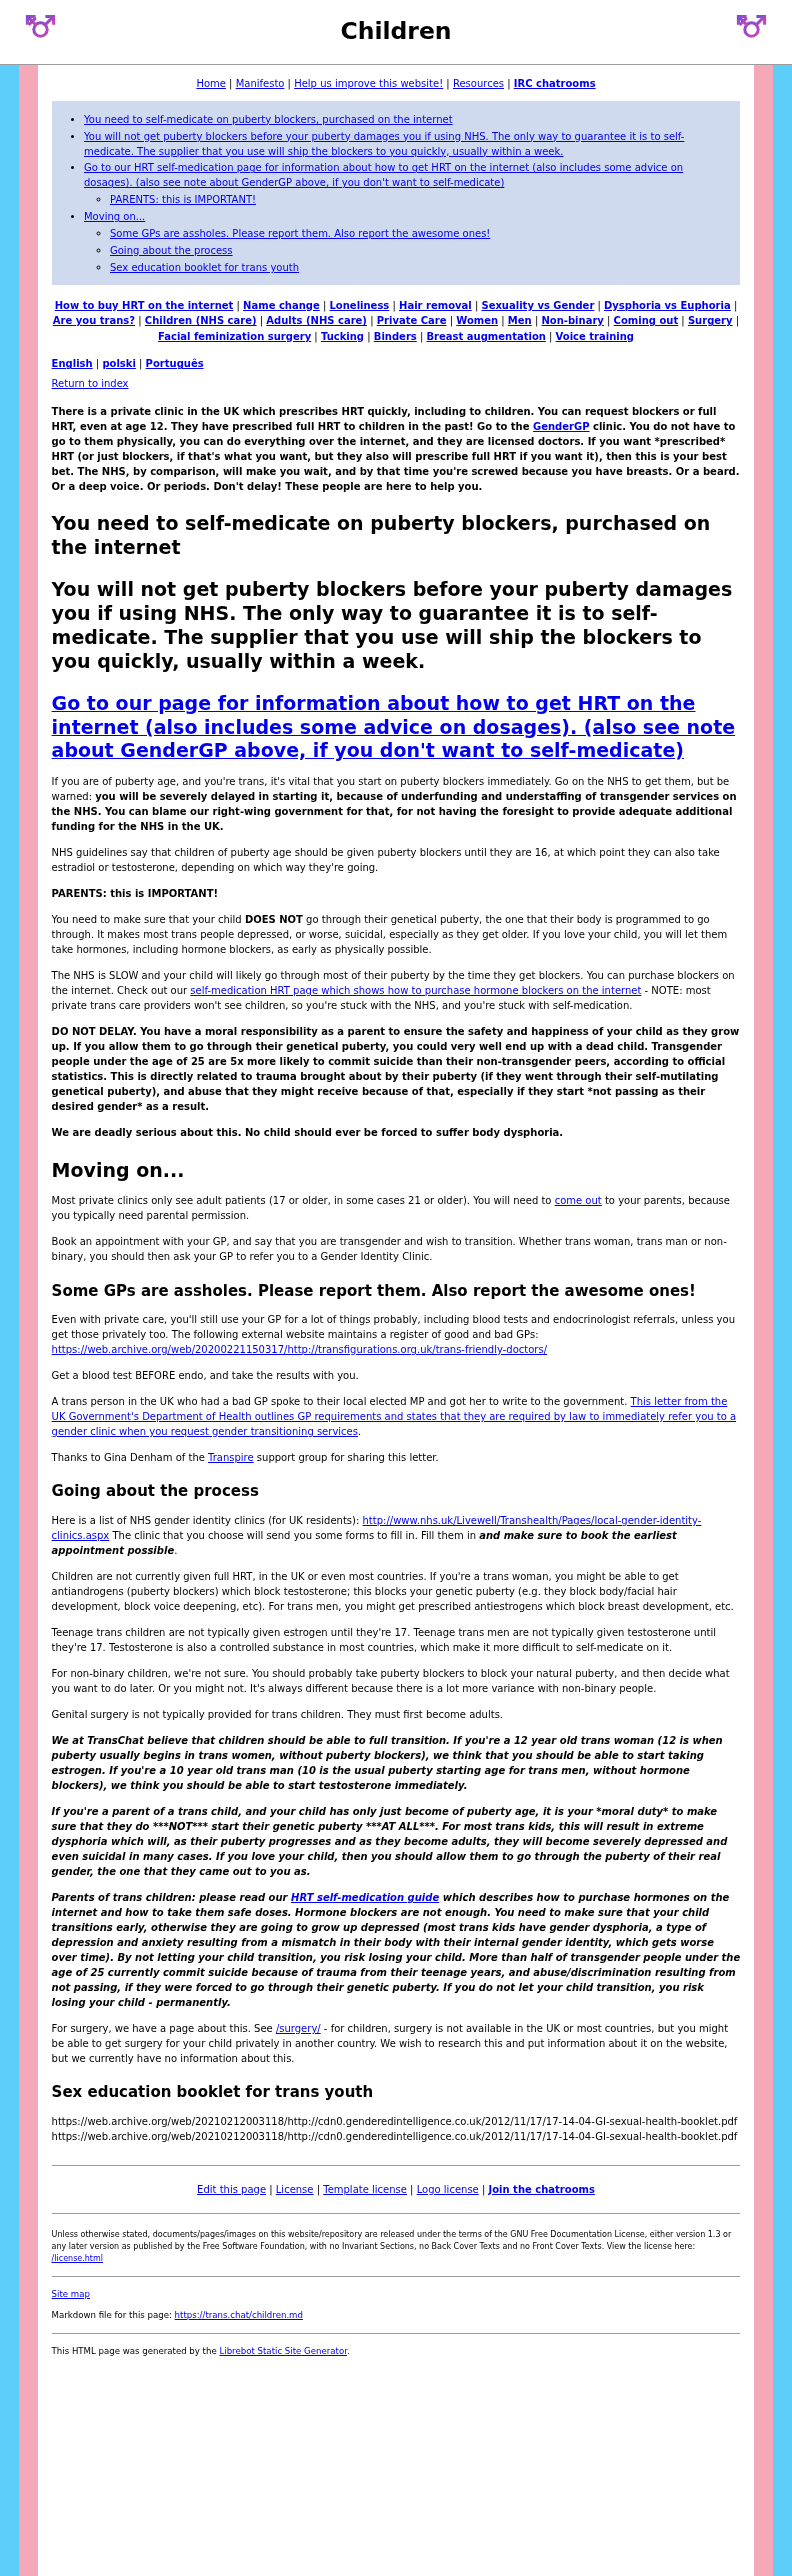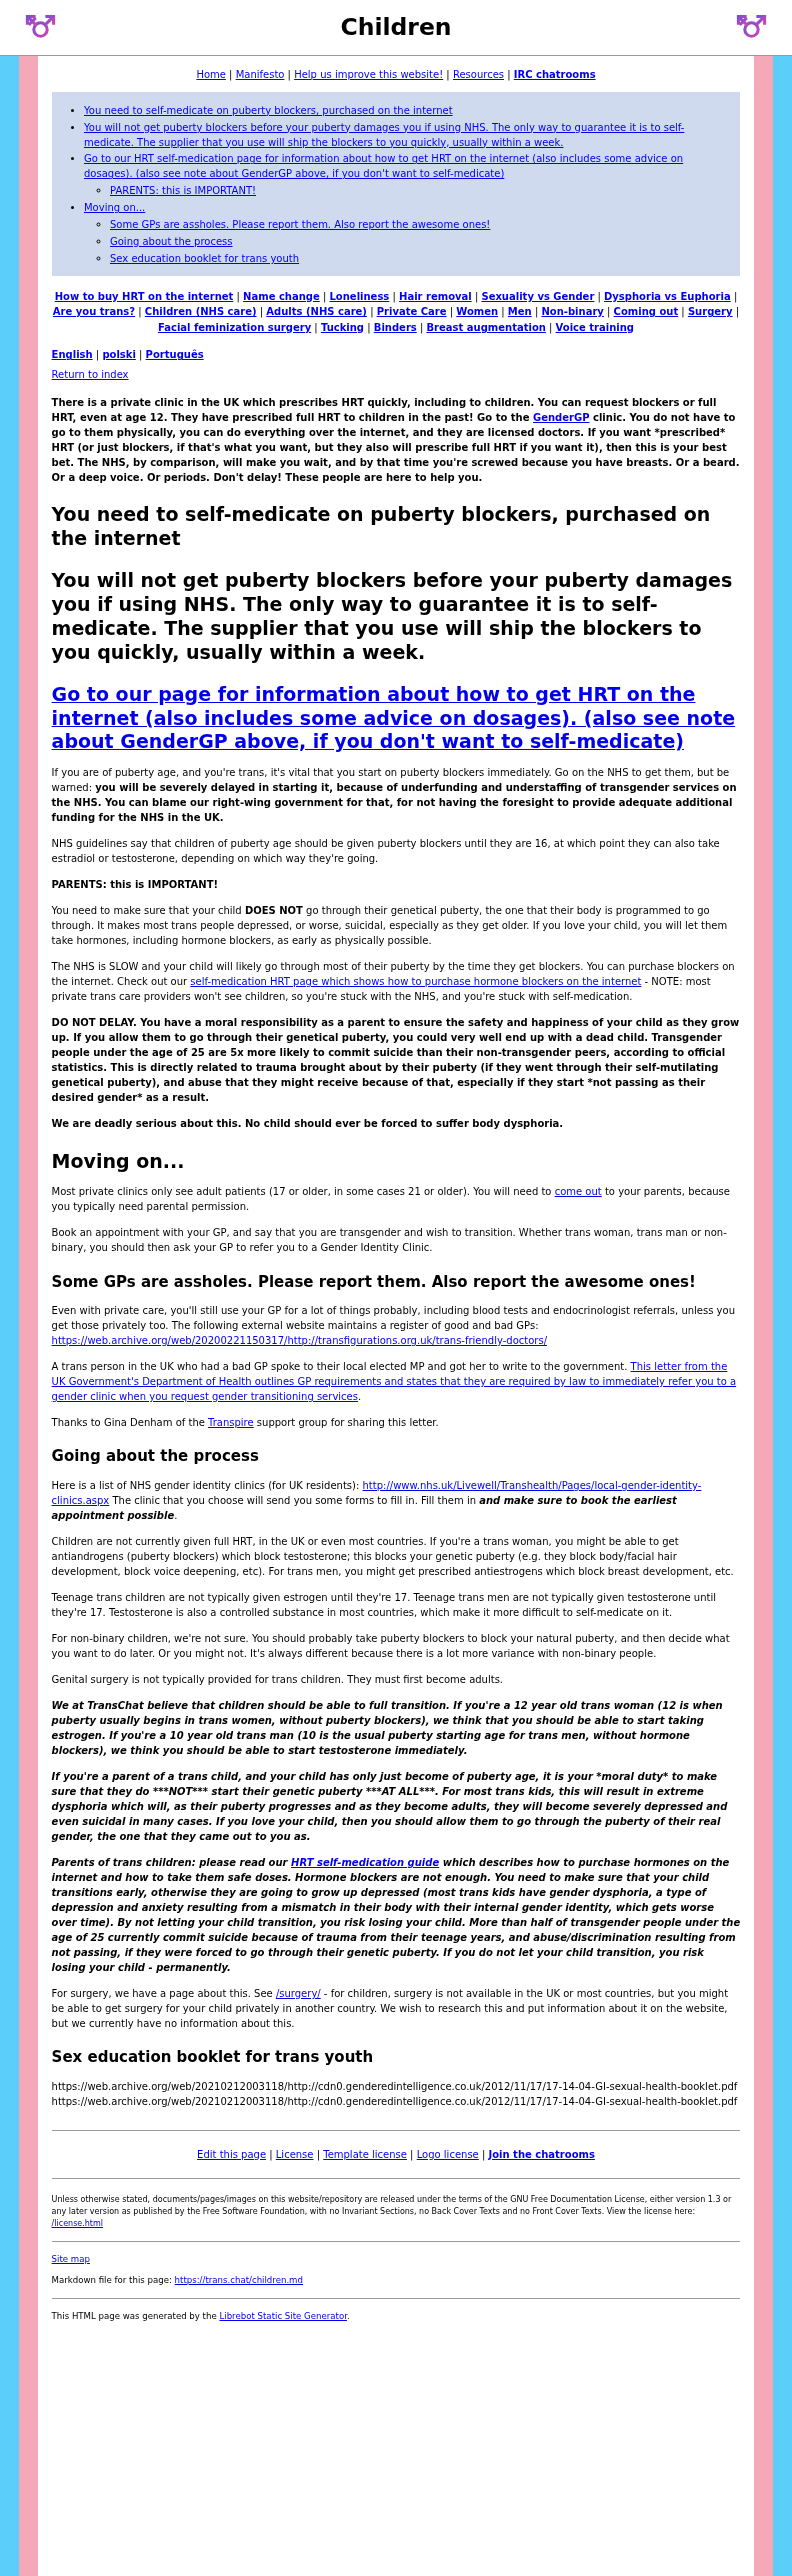--- a/index.html
+++ b/index.html
@@ -4,21 +4,21 @@
 <style>
   *{box-sizing:border-box}
   html,body{margin:0;padding:0}
   body{font-family:"DejaVu Sans","Liberation Sans",sans-serif;font-size:10px;line-height:1.5;color:#000;background:#fff}
   .lnk{color:var(--link,#0000EE);text-decoration:underline;cursor:pointer}
   .lnk.b{font-weight:700}
   .lnk.bi{font-weight:700;font-style:italic}
   .st-b{font-weight:700}
   .st-i{}
   .st-bi{font-weight:700;font-style:italic}
-  .site-header{position:relative;height:56px;background:#fff;border-bottom:0.6px solid #9a9a9a;display:flex;align-items:center;justify-content:center}
+  .site-header{position:relative;height:65px;background:#fff;border-bottom:0.6px solid #9a9a9a;display:flex;align-items:center;justify-content:center}
   .site-title{margin:0;font-size:23.5px;font-weight:700}
   .sym{position:absolute;top:6.8px;width:39px;height:39px;background:#fff}
   .sym.left{left:21px}
   .sym.right{right:21px}
   .stripes{min-height:2522px;background:linear-gradient(to right,
     var(--flag-blue,#5BCEFA) 0,var(--flag-blue,#5BCEFA) 19px,
     var(--flag-pink,#F5A9B8) 19px,var(--flag-pink,#F5A9B8) 38px,
     #fff 38px,#fff calc(100% - 38px),
     var(--flag-pink,#F5A9B8) calc(100% - 38px),var(--flag-pink,#F5A9B8) calc(100% - 19px),
     var(--flag-blue,#5BCEFA) calc(100% - 19px),var(--flag-blue,#5BCEFA) 100%)}
@@ -127,20 +127,21 @@
           <p><span class="st-b">PARENTS: this is IMPORTANT!</span></p>
           <p>You need to make sure that your child <span class="st-b">DOES NOT</span> go through their genetical puberty, the one that their body is programmed to go through. It makes most trans people depressed, or worse, suicidal, especially as they get older. If you love your child, you will let them take hormones, including hormone blockers, as early as physically possible.</p>
           <p>The NHS is <span class="st-i">SLOW</span> and your child will likely go through most of their puberty by the time they get blockers. You can purchase blockers on the internet. Check out our <a href="#" class="lnk">self-medication HRT page which shows how to purchase hormone blockers on the internet</a> - NOTE: most private trans care providers won't see children, so you're stuck with the NHS, and you're stuck with self-medication.</p>
           <p><span class="st-b">DO NOT DELAY. You have a moral responsibility as a parent to ensure the safety and happiness of your child as they grow up. If you allow them to go through their genetical puberty, you could very well end up with a dead child. Transgender people under the age of 25 are 5x more likely to commit suicide than their non-transgender peers, according to official statistics. This is directly related to trauma brought about by their puberty (if they went through their self-mutilating genetical puberty), and abuse that they might receive because of that, especially if they start *not passing as their desired gender* as a result.</span></p>
           <p><span class="st-b">We are deadly serious about this. No child should ever be forced to suffer body dysphoria.</span></p>
           <h1>Moving on...</h1>
           <p>Most private clinics only see adult patients (17 or older, in some cases 21 or older). You will need to <a href="#" class="lnk">come out</a> to your parents, because you typically need parental permission.</p>
           <p>Book an appointment with your GP, and say that you are transgender and wish to transition. Whether trans woman, trans man or non-binary, you should then ask your GP to refer you to a Gender Identity Clinic.</p>
           <h2>Some GPs are assholes. Please report them. Also report the awesome ones!</h2>
           <p>Even with private care, you'll still use your GP for a lot of things probably, including blood tests and endocrinologist referrals, unless you get those privately too. The following external website maintains a register of good and bad GPs: <a href="#" class="lnk">https://web.archive.org/web/20200221150317/http://transfigurations.org.uk/trans-friendly-doctors/</a></p>
+          <p>Get a blood test BEFORE endo, and take the results with you.</p>
           <p>A trans person in the UK who had a bad GP spoke to their local elected MP and got her to write to the government. <a href="#" class="lnk">This letter from the UK Government's Department of Health outlines GP requirements and states that they are required by law to immediately refer you to a gender clinic when you request gender transitioning services</a>.</p>
           <p>Thanks to Gina Denham of the <a href="#" class="lnk">Transpire</a> support group for sharing this letter.</p>
           <h2>Going about the process</h2>
           <p>Here is a list of NHS gender identity clinics (for UK residents): <a href="#" class="lnk">http://www.nhs.uk/Livewell/Transhealth/Pages/local-gender-identity-clinics.aspx</a> The clinic that you choose will send you some forms to fill in. Fill them in <span class="st-bi">and make sure to book the earliest appointment possible</span>.</p>
           <p>Children are not currently given full HRT, in the UK or even most countries. If you're a trans woman, you might be able to get antiandrogens (puberty blockers) which block testosterone; this blocks your genetic puberty (e.g. they block body/facial hair development, block voice deepening, etc). For trans men, you might get prescribed antiestrogens which block breast development, etc.</p>
           <p>Teenage trans children are not typically given estrogen until they're 17. Teenage trans men are not typically given testosterone until they're 17. Testosterone is also a controlled substance in most countries, which make it more difficult to self-medicate on it.</p>
           <p>For non-binary children, we're not sure. You should probably take puberty blockers to block your natural puberty, and then decide what you want to do later. Or you might not. It's always different because there is a lot more variance with non-binary people.</p>
           <p>Genital surgery is not typically provided for trans children. They must first become adults.</p>
           <p><span class="st-bi">We at TransChat believe that children should be able to full transition. If you're a 12 year old trans woman (12 is when puberty usually begins in trans women, without puberty blockers), we think that you should be able to start taking estrogen. If you're a 10 year old trans man (10 is the usual puberty starting age for trans men, without hormone blockers), we think you should be able to start testosterone immediately.</span></p>
           <p><span class="st-bi">If you're a parent of a trans child, and your child has only just become of puberty age, it is your *moral duty* to make sure that they do ***NOT*** start their genetic puberty ***AT ALL***. For most trans kids, this will result in extreme dysphoria which will, as their puberty progresses and as they become adults, they will become severely depressed and even suicidal in many cases. If you love your child, then you should allow them to go through the puberty of their real gender, the one that they came out to you as.</span></p>

